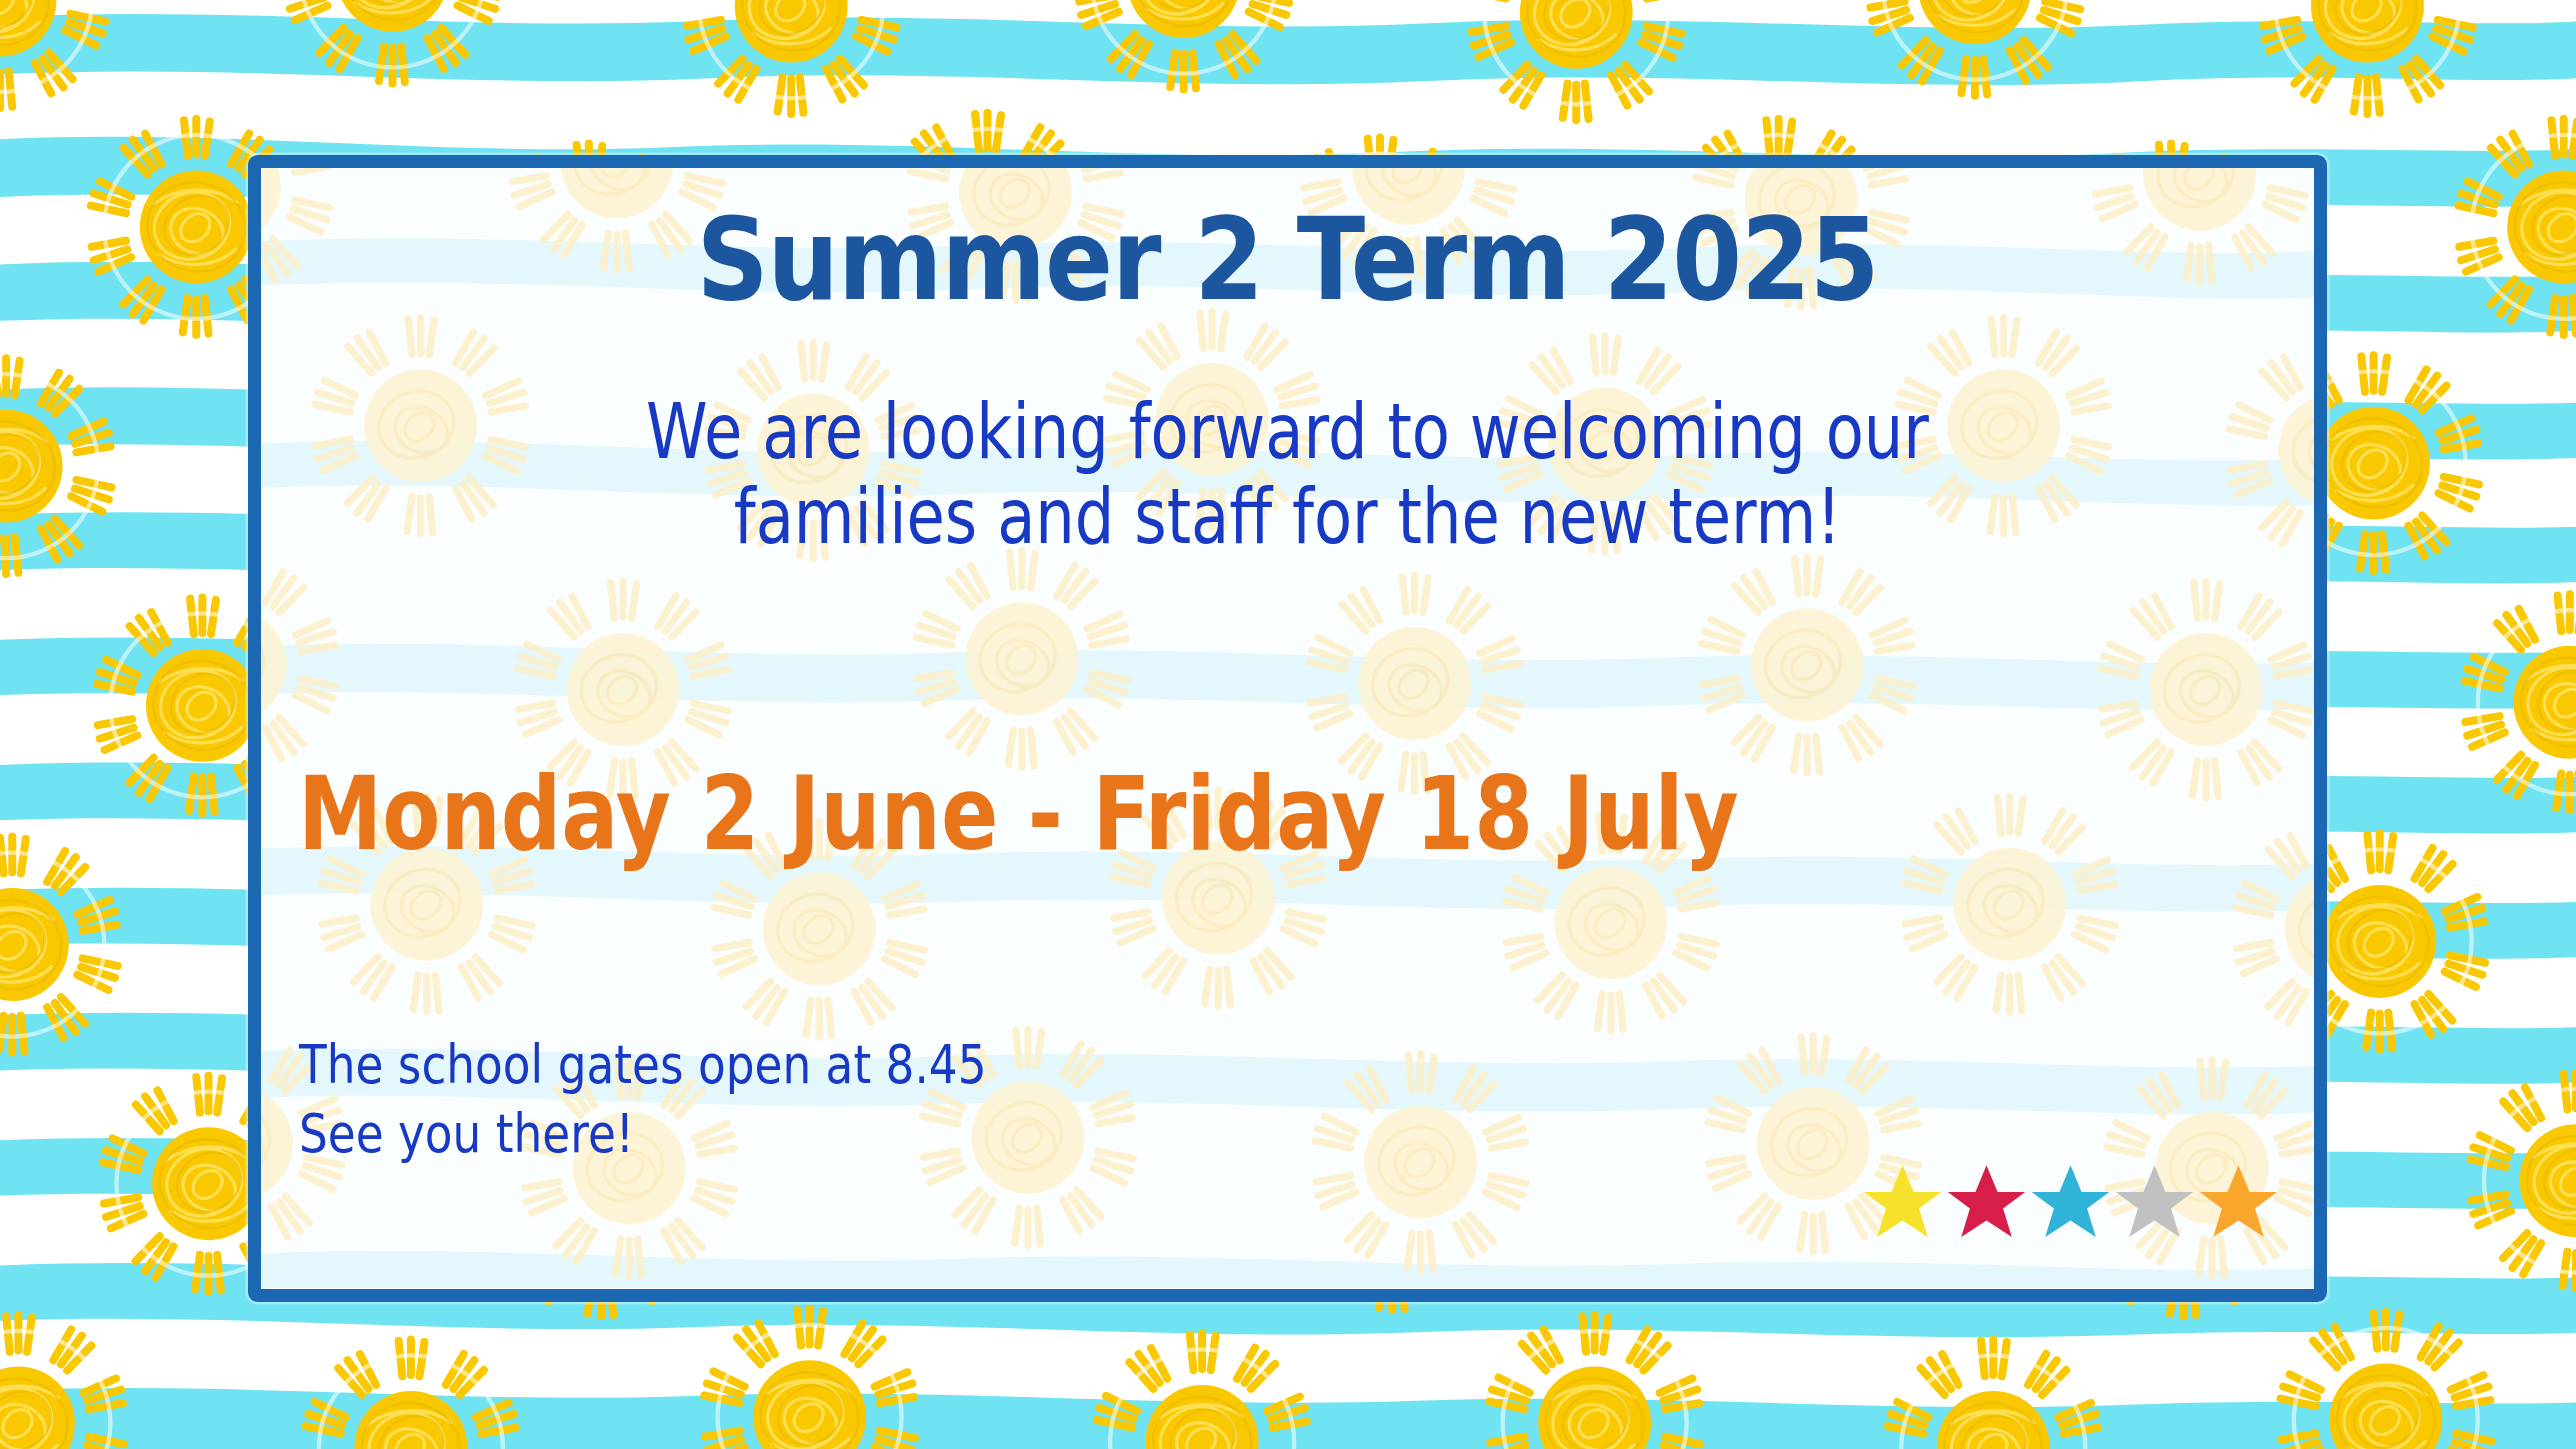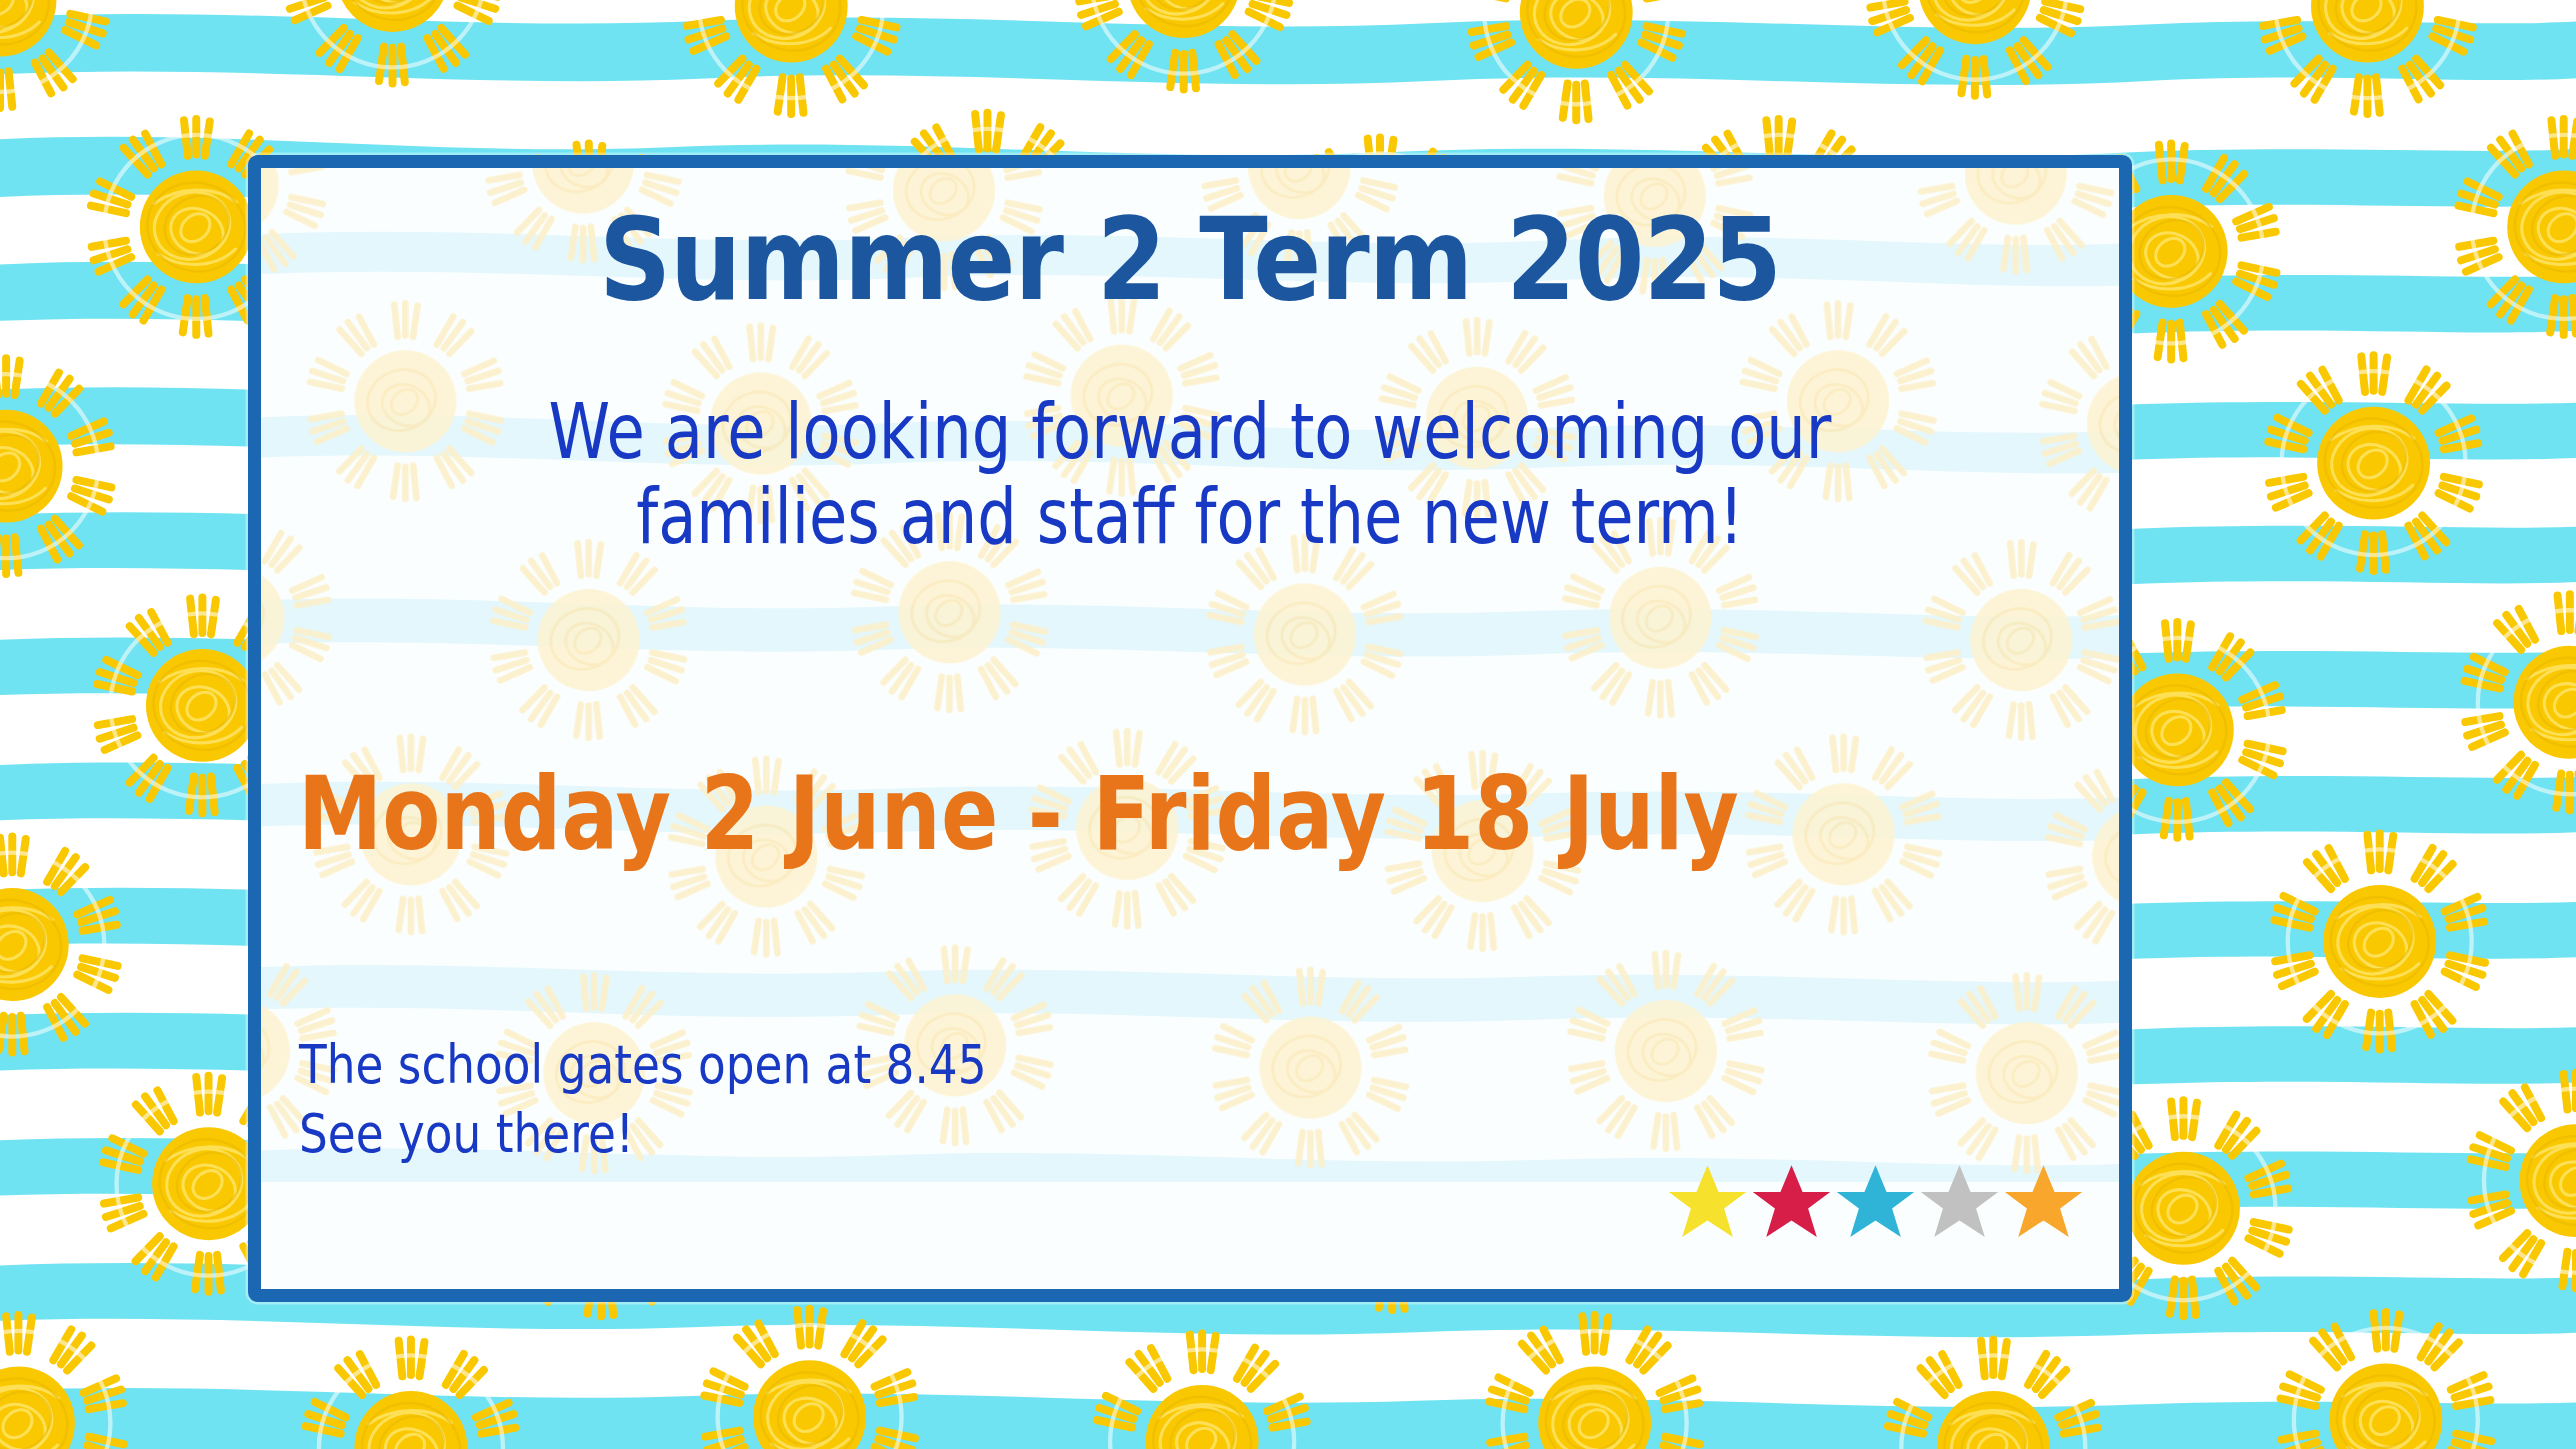--- a/index.html
+++ b/index.html
@@ -24,21 +24,21 @@
     z-index: 0;
   }
   .bg-stripes { z-index: 1; }
   .bg-suns    { z-index: 2; }
 
   
   #card {
     position: absolute;
     left: 248px;
     top: 155px;
-    width: 1884px;
+    width: 2079px;
     height: 1147px;
     z-index: 5;
     border: 13.5px solid #1C67B2;
     border-radius: 9.8px;
     box-sizing: border-box;
     background: #FAFEFF;
     overflow: hidden;
     box-shadow: 0 0 0 2.5px rgba(255,255,255,0.35);
   }
   #card-inner-bg {

